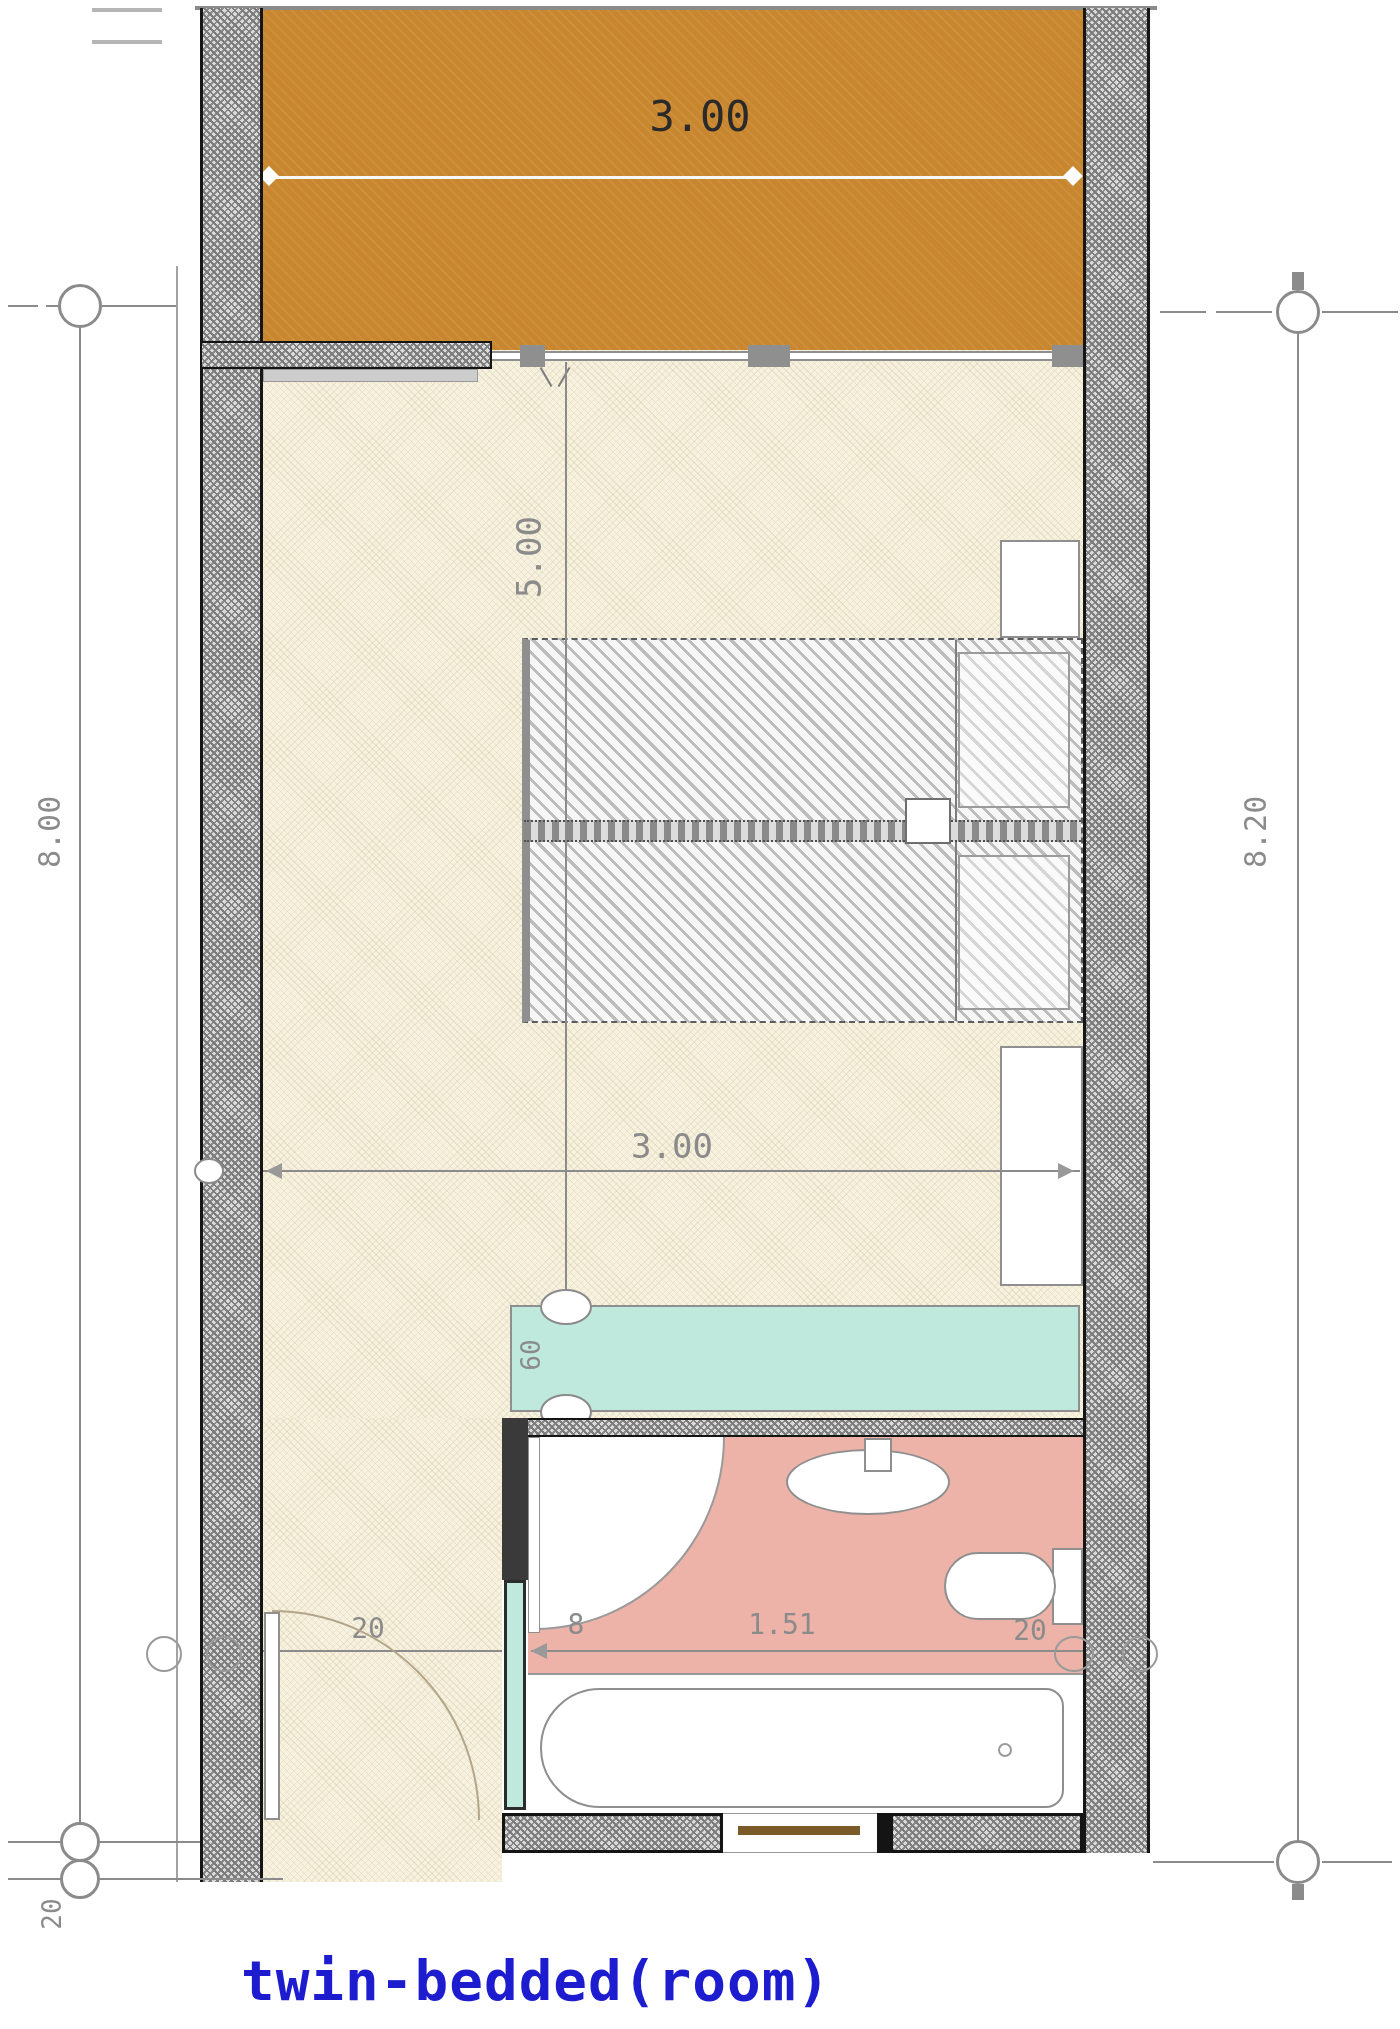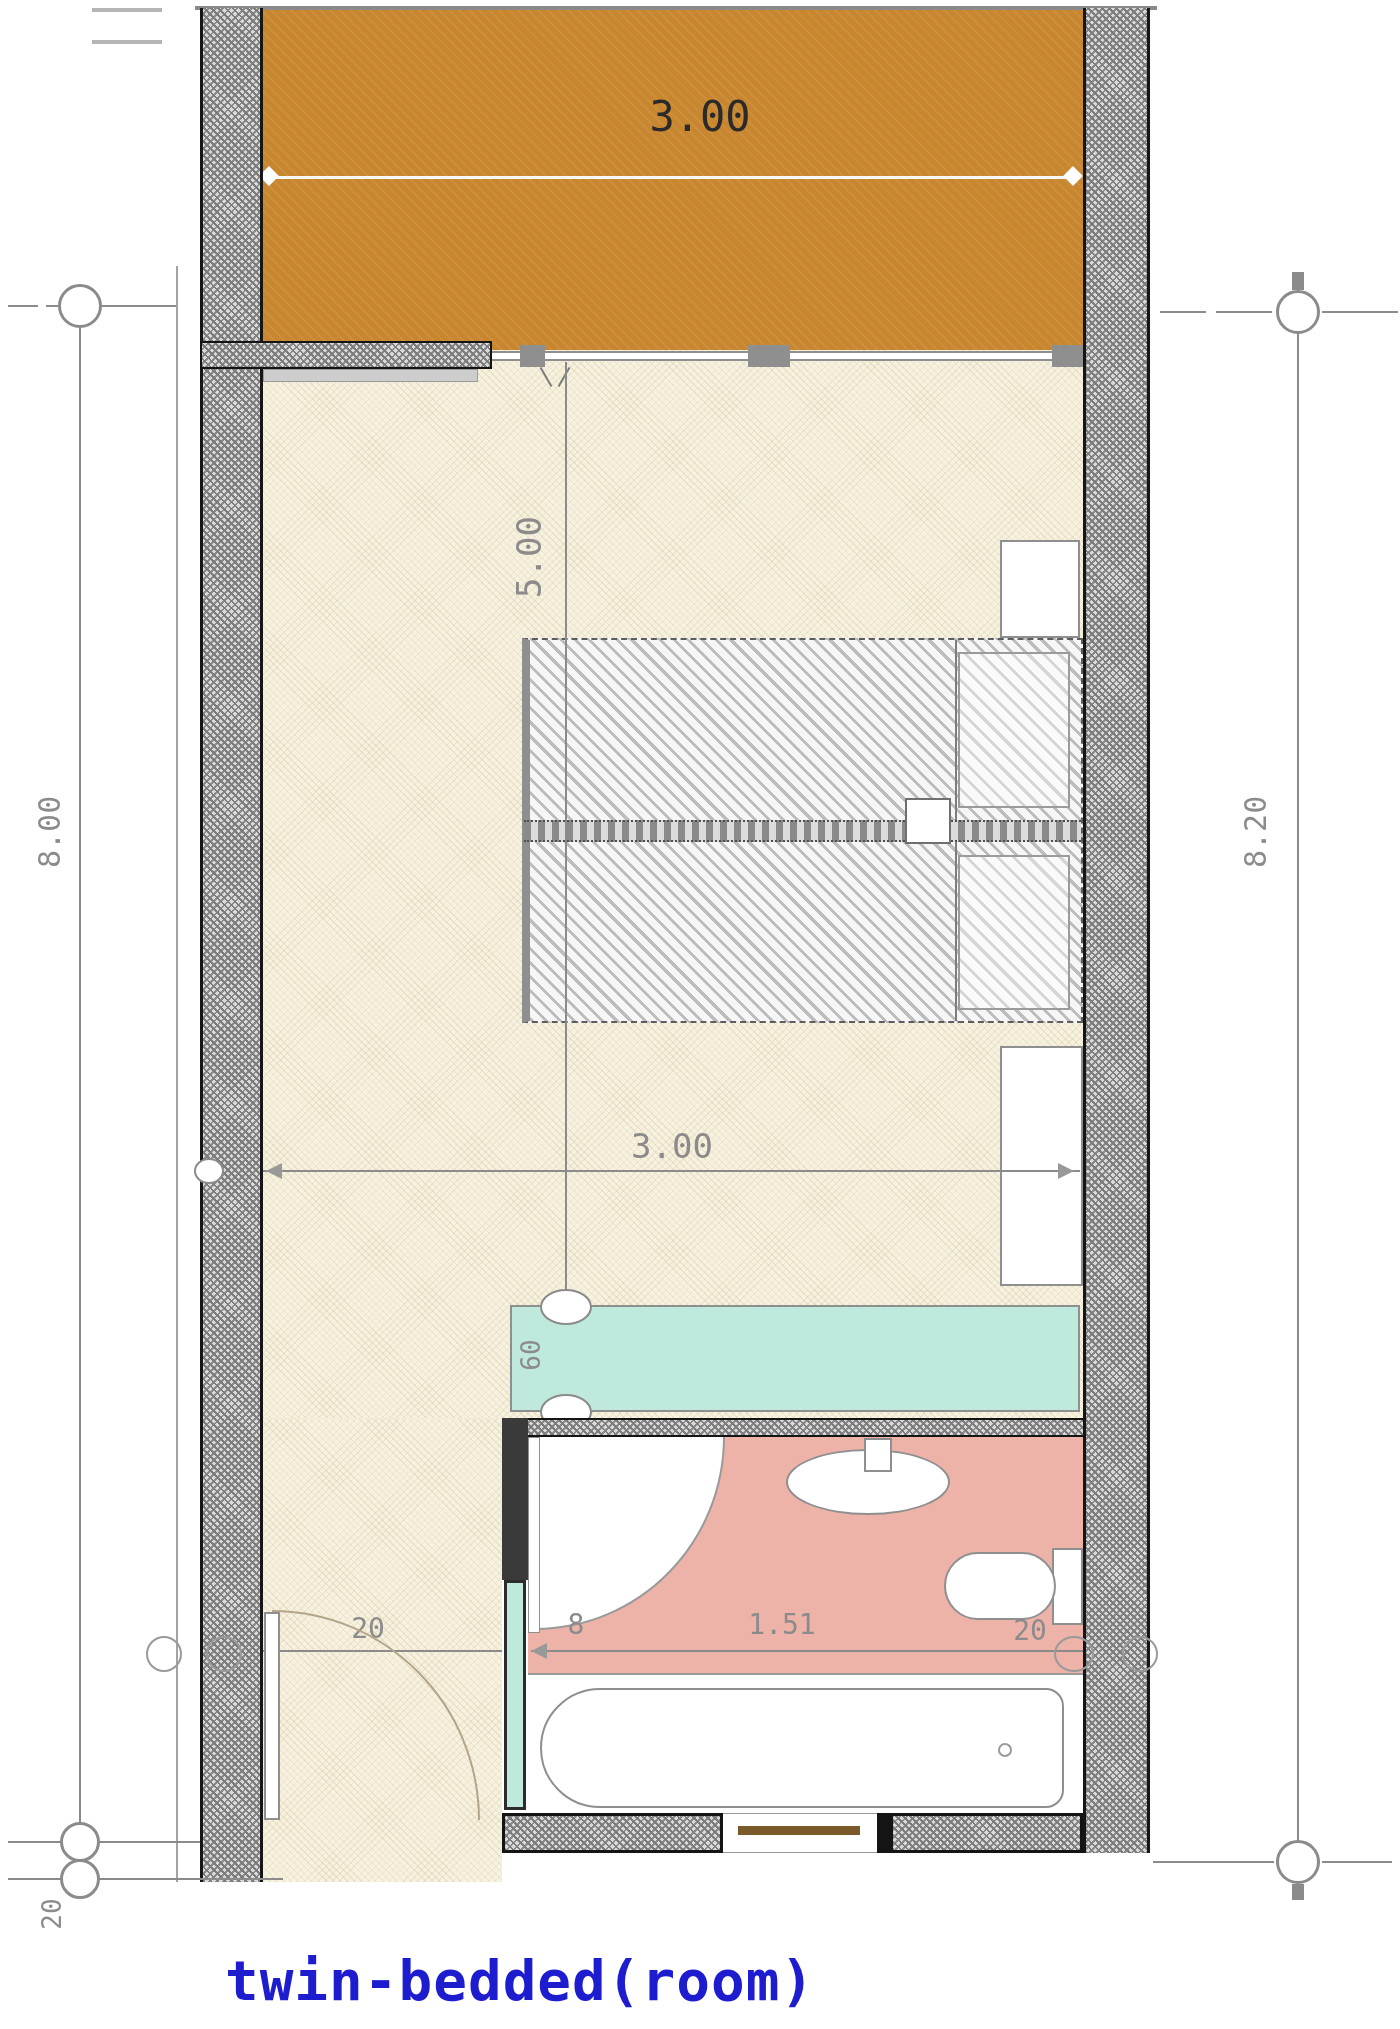--- a/index.html
+++ b/index.html
@@ -147,15 +147,15 @@
   <div class="abs" style="left:1292px;top:272px;width:12px;height:18px;background:#8b8b8b;"></div>
   <div class="abs dimline" style="left:1160px;top:311px;width:46px;height:2px;"></div>
   <div class="abs dimline" style="left:1216px;top:311px;width:56px;height:2px;"></div>
   <div class="abs dimline" style="left:1322px;top:311px;width:76px;height:2px;"></div>
   <div class="abs dimtext rot" style="left:1220px;top:772px;width:72px;height:120px;font-size:30px;line-height:120px;">8.20</div>
   <div class="abs gridcircle" style="left:1276px;top:1840px;width:44px;height:44px;"></div>
   <div class="abs dimline" style="left:1153px;top:1861px;width:121px;height:2px;"></div>
   <div class="abs dimline" style="left:1322px;top:1861px;width:70px;height:2px;"></div>
   <div class="abs" style="left:1292px;top:1884px;width:12px;height:16px;background:#8b8b8b;"></div>
 
-  <div class="abs" style="left:0px;top:1948px;width:1040px;text-align:center;font-size:56px;font-weight:bold;letter-spacing:1px;color:#1d1dcf;">twin-bedded(room)</div>
+  <div class="abs" style="left:16px;top:1948px;width:1040px;text-align:center;font-size:56px;font-weight:bold;letter-spacing:1px;color:#1d1dcf;">twin-bedded(room)</div>
 
 </div>
 
 </body></html>

